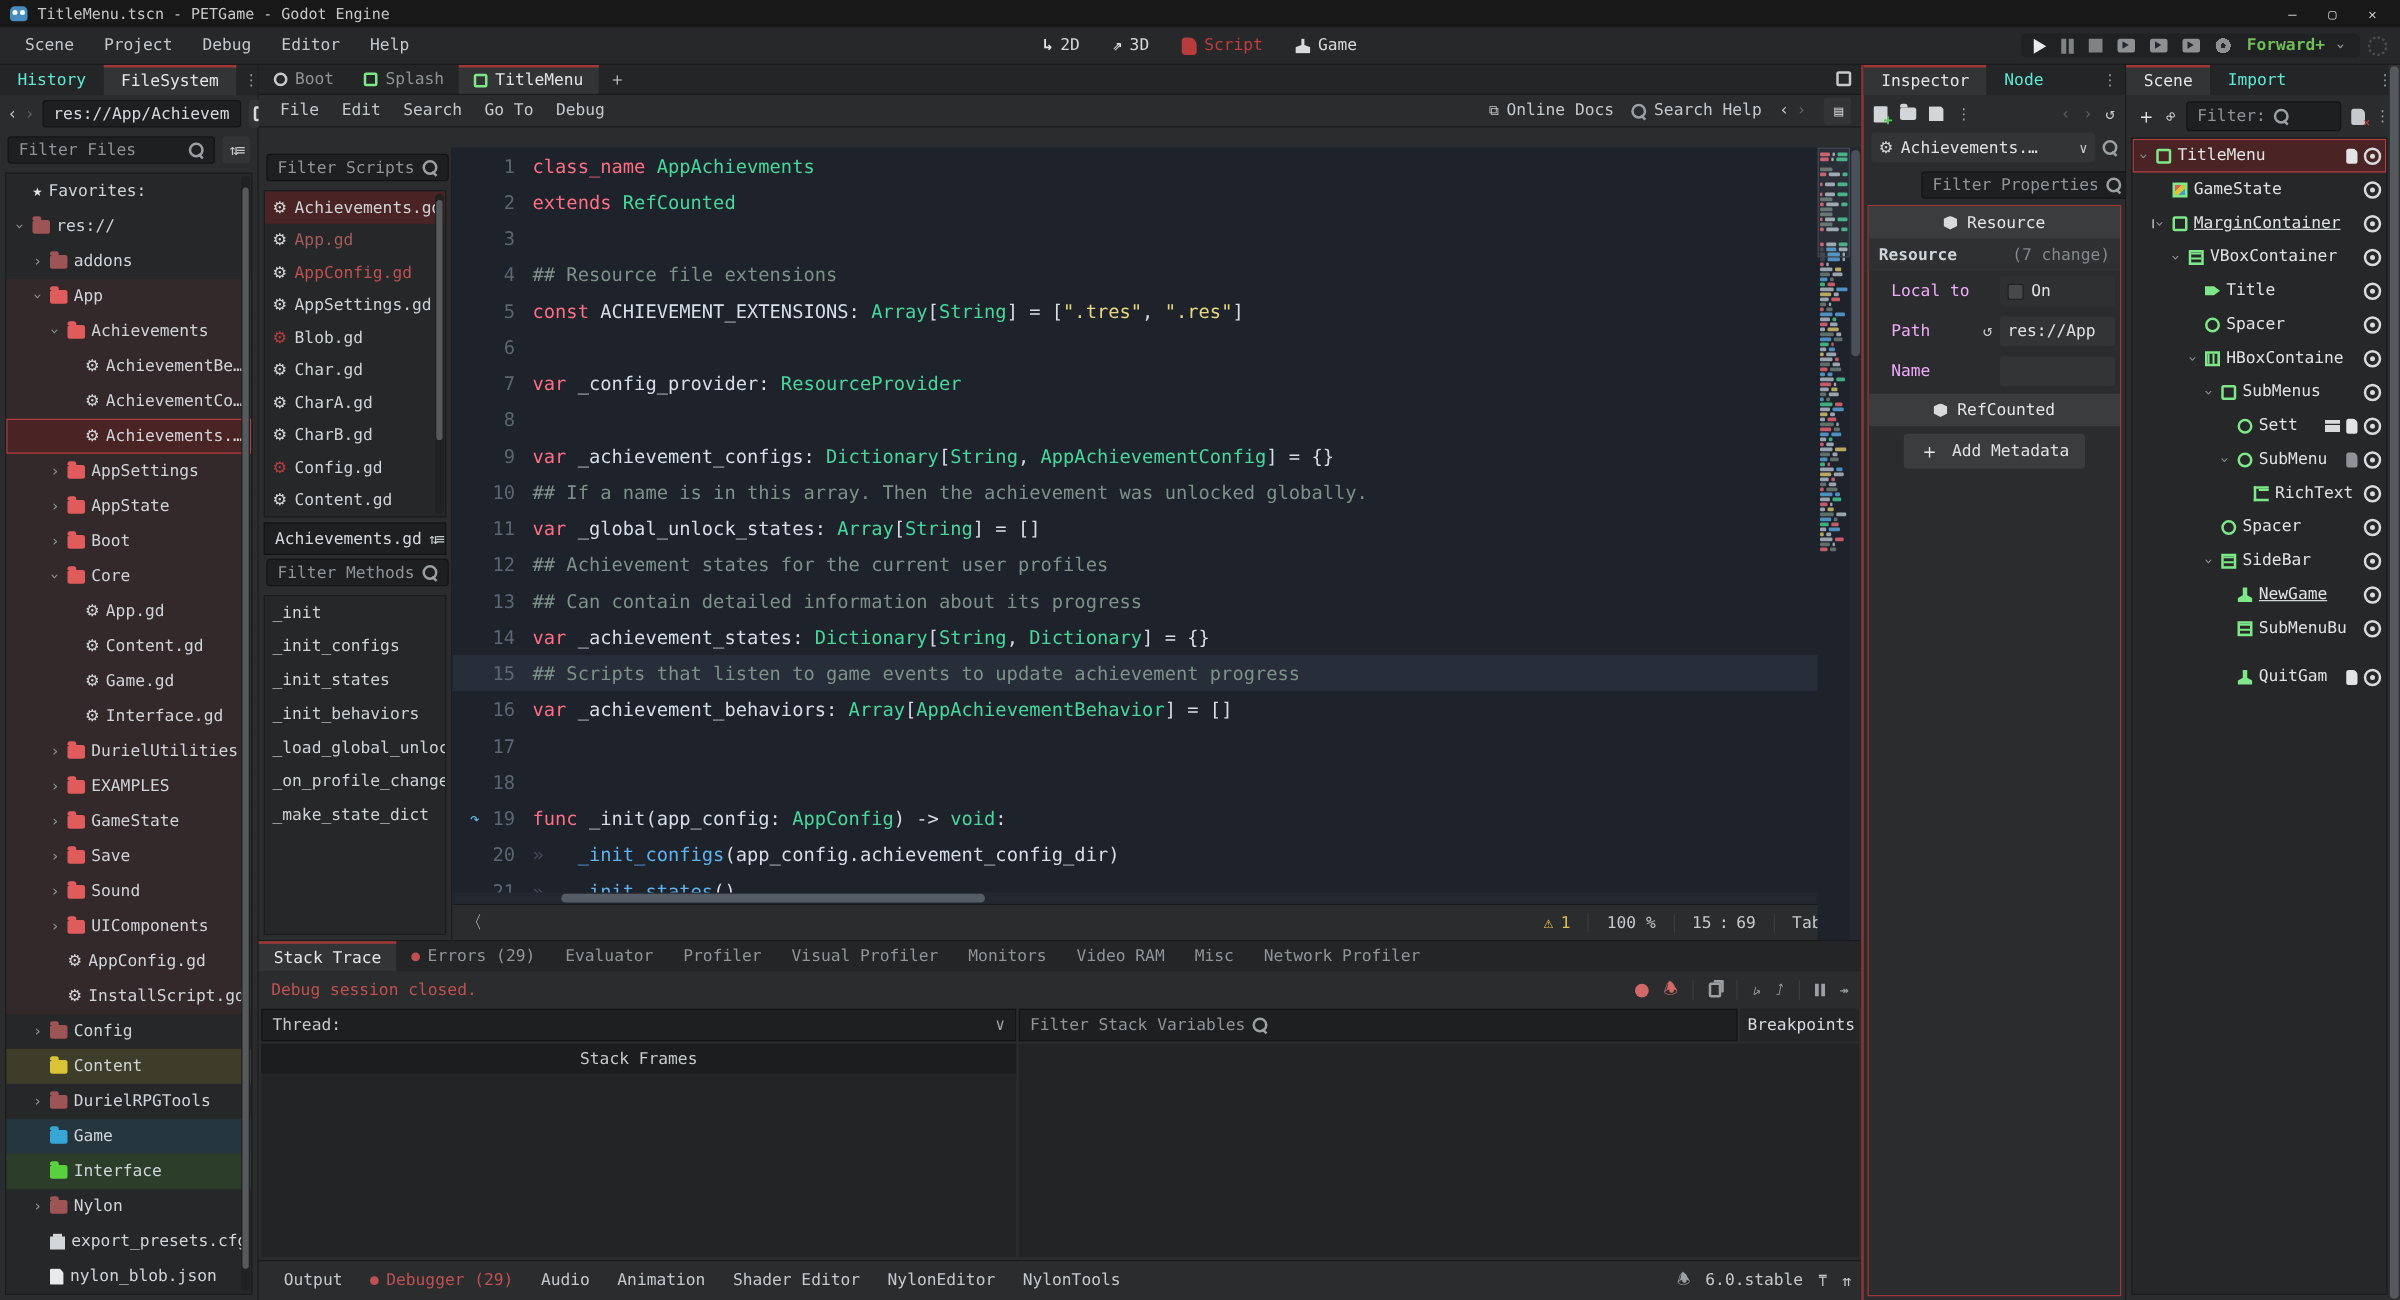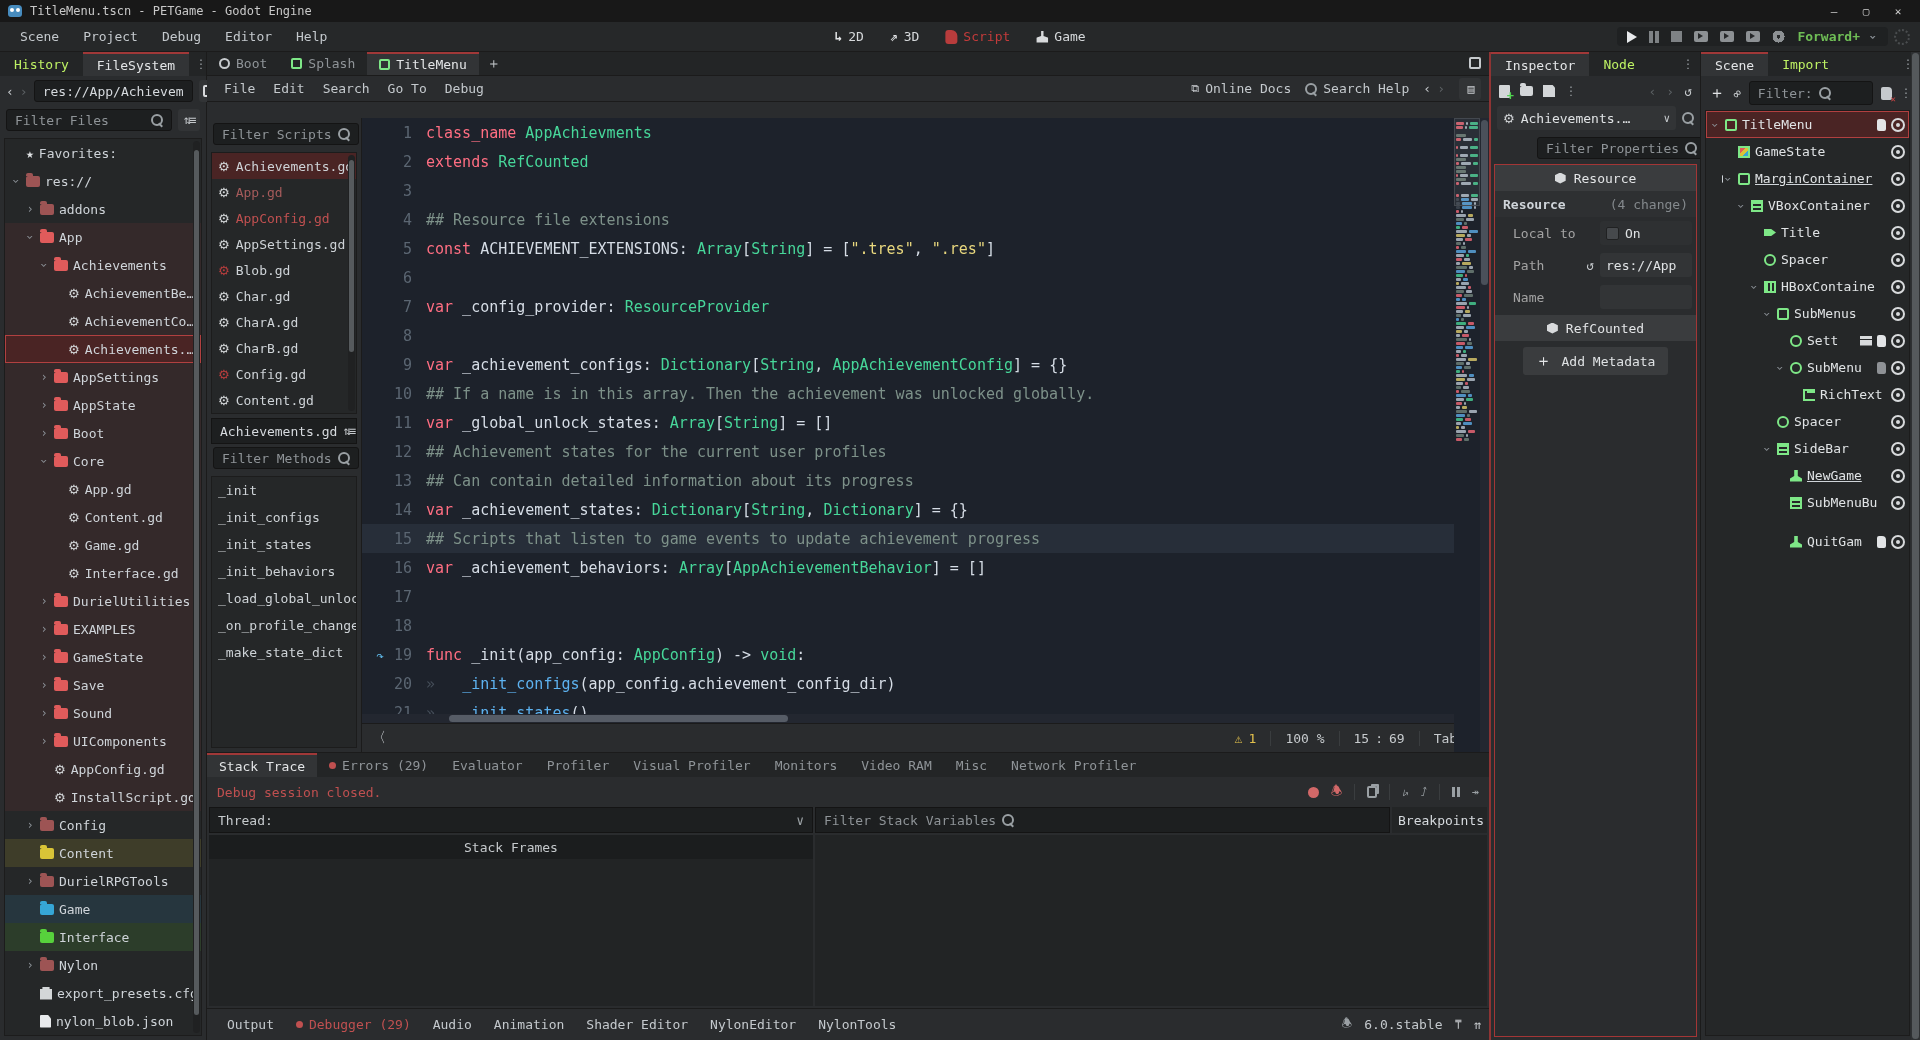--- a/index.html
+++ b/index.html
@@ -86,21 +86,21 @@
 
   
   .main { position:relative; height:988px; background:#222426; }
   .dock-left { position:absolute; left:0; top:0; width:207px; height:100%; background:#2a2c2e; border-right:1px solid #1b1b1b; display:flex; flex-direction:column; }
   .center { position:absolute; left:207px; top:0; width:1282px; height:100%; display:flex; flex-direction:column; background:#2a2c2e; }
   .dock-inspector { position:absolute; left:1489px; top:0; width:211px; height:100%; background:#2a2c2e; border-left:2px solid #8e3434; display:flex; flex-direction:column; }
   .dock-scene { position:absolute; left:1700px; top:0; width:220px; height:100%; background:#2a2c2e; border-left:1px solid #1b1b1b; display:flex; flex-direction:column; }
 
   
   .dock-tabs { display:flex; align-items:stretch; height:24px; background:#232526; flex:none; }
-  .dock-tab { padding:3px 14px; color:#bef264; display:flex; align-items:center; }
+  .dock-tab { padding:3px 14px; color:#5eead4; display:flex; align-items:center; }
   .dock-tab.active { background:#323436; color:#e3e5e7; border-top:2px solid #a03838; }
   .dock-tabs .ic-kebab { margin-left:auto; padding:0 6px; align-self:center; }
 
   
   .inputrow { display:flex; align-items:center; gap:6px; padding:0 6px; flex:none; }
   .textfield { flex:1; background:#1d1f20; border:1px solid #141414; border-radius:3px; height:22px; display:flex; align-items:center; padding:0 8px; gap:6px; color:#8f9498; }
   .textfield .ph { flex:1; white-space:nowrap; overflow:hidden; }
   .sq-btn { width:22px; height:22px; background:#323436; border-radius:3px; display:flex; align-items:center; justify-content:center; flex:none; }
 
   
@@ -200,21 +200,21 @@
   .insp-toolbar .grp { display:flex; gap:10px; align-items:center; }
   .insp-toolbar .spacer { flex:1; }
   .resource-row { display:flex; align-items:center; gap:6px; padding:0 6px 4px; flex:none;}
   .resource-select { flex:1; background:#323436; border-radius:3px; height:24px; display:flex; align-items:center; gap:6px; padding:0 6px; color:#e0e3e5;}
   .resource-select .chev { margin-left:auto; color:#c6cacd; font-size:11px;}
   .insp-red { flex:1; margin:2px 3px 3px; border:1px solid #a33636; display:flex; flex-direction:column; min-height:0; }
   .sect-header { height:26px; background:#3a3c3e; display:flex; align-items:center; justify-content:center; gap:8px; color:#e3e5e7; flex:none; }
   .cat-row { height:26px; display:flex; align-items:center; padding:0 8px; flex:none; background:#2e3032;}
   .cat-row .chg { margin-left:auto; color:#84898d; }
   .prop-row { height:32px; display:flex; align-items:center; padding:0 4px 0 18px; gap:6px; flex:none; }
-  .prop-label { color:#a3a3a3; flex:1; }
+  .prop-label { color:#f0abfc; flex:1; }
   .prop-value { width:92px; flex:none; background:#323436; border-radius:3px; height:24px; display:flex; align-items:center; gap:6px; padding:0 6px; color:#dfe2e4;}
   .prop-value.empty { background:#2e3032; }
   .checkbox { width:13px; height:13px; background:#46494c; border-radius:2px; border:1px solid #202122;}
   .addmeta-btn { margin:6px 28px; height:28px; background:#3a3c3e; border-radius:3px; display:flex; align-items:center; justify-content:center; gap:10px; color:#dfe2e4; flex:none; }
 
   
   .scene-toolbar { height:34px; display:flex; align-items:center; gap:8px; padding:0 8px; flex:none; }
   .scene-filter { flex:1; background:#1d1f20; border:1px solid #141414; border-radius:3px; height:24px; display:flex; align-items:center; gap:6px; padding:0 8px; color:#8f9498;}
   .scene-tree { flex:1; background:#252728; margin:0 10px 4px 4px; border:1px solid #1c1c1c; overflow:hidden; position:relative;}
   .snode { height:27px; display:flex; align-items:center; gap:5px; padding-left:4px; white-space:nowrap;}
@@ -1124,21 +1124,21 @@
       </div>
       <span class="ic ic-tools">⚒</span>
     </div>
     <div class="insp-red">
       <div class="sect-header">
         <span class="ic ic-box3d"></span>
         <span>Resource</span>
       </div>
       <div class="cat-row">
         <b>Resource</b>
-        <span class="chg">(4 change)</span>
+        <span class="chg">(7 change)</span>
       </div>
       <div class="prop-row">
         <span class="prop-label">Local to</span>
         <span class="prop-value empty">
           <span class="checkbox"></span>
           <span>On</span>
         </span>
       </div>
       <div class="prop-row">
         <span class="prop-label">Path</span>

